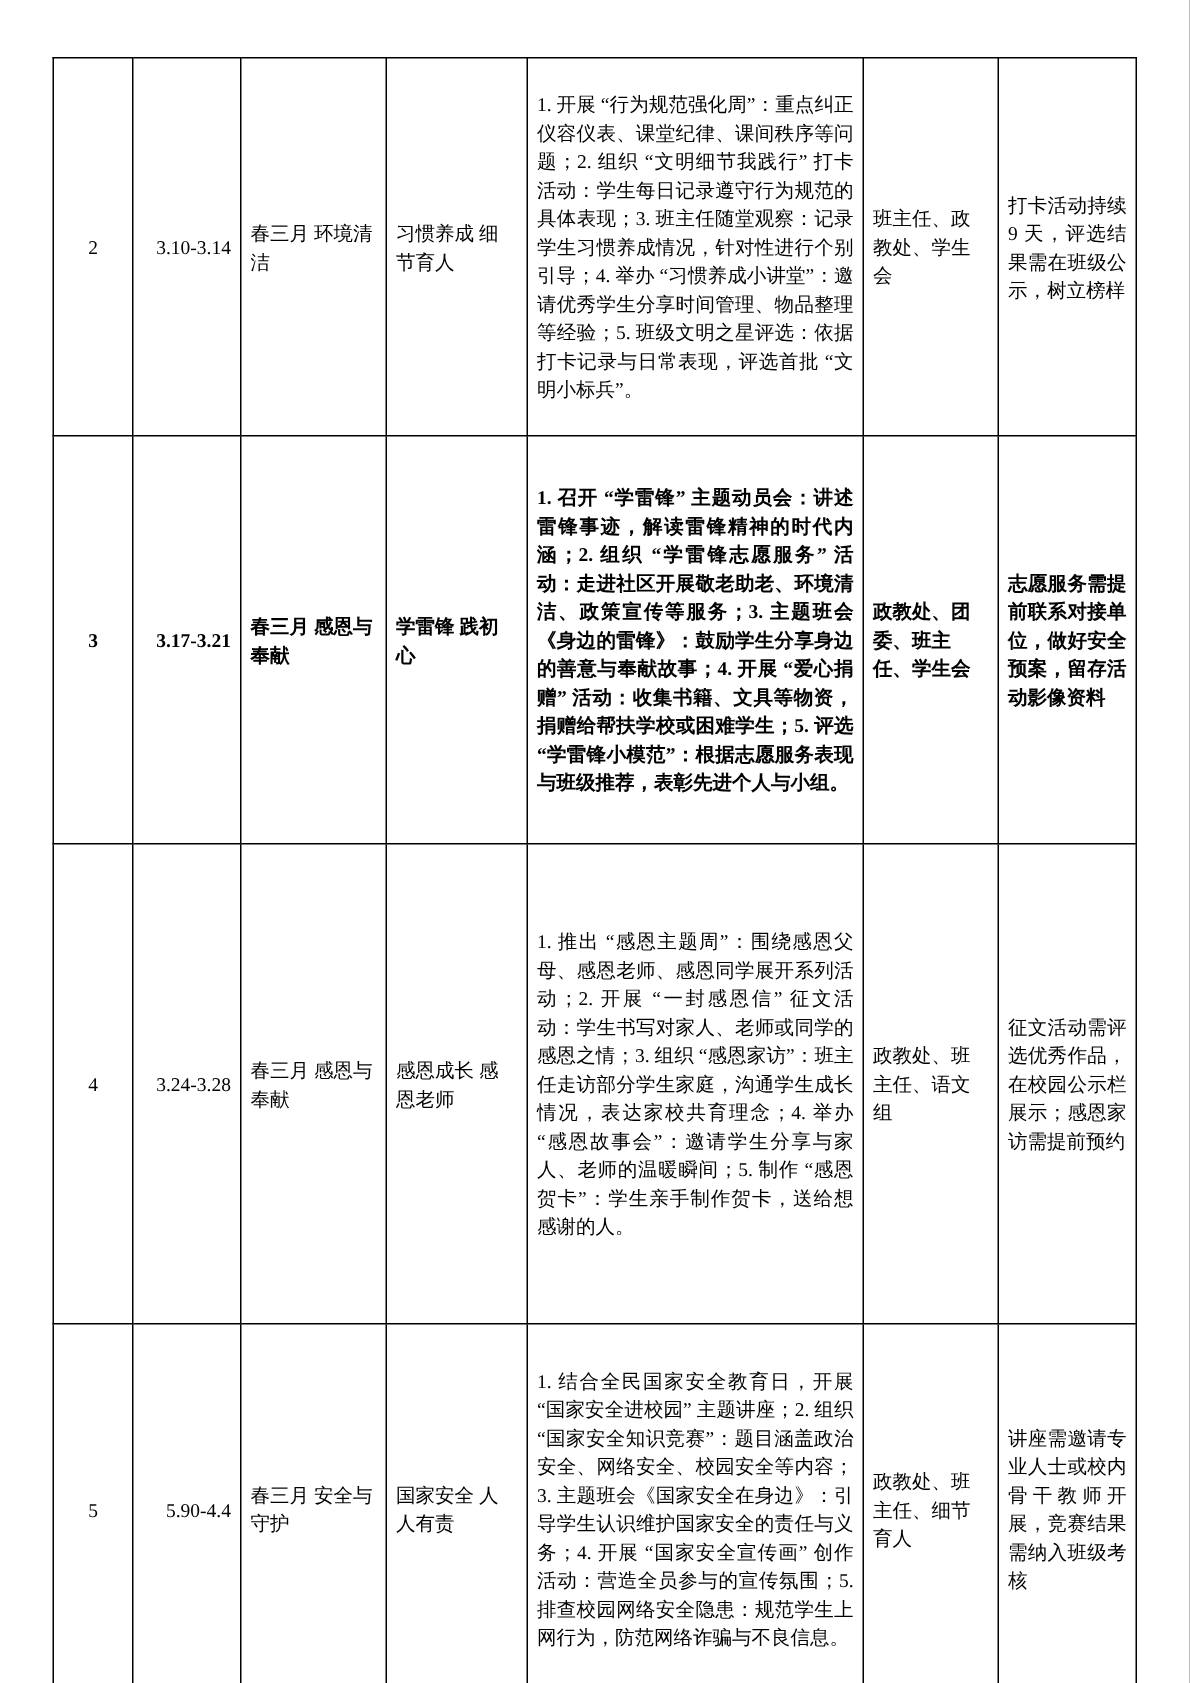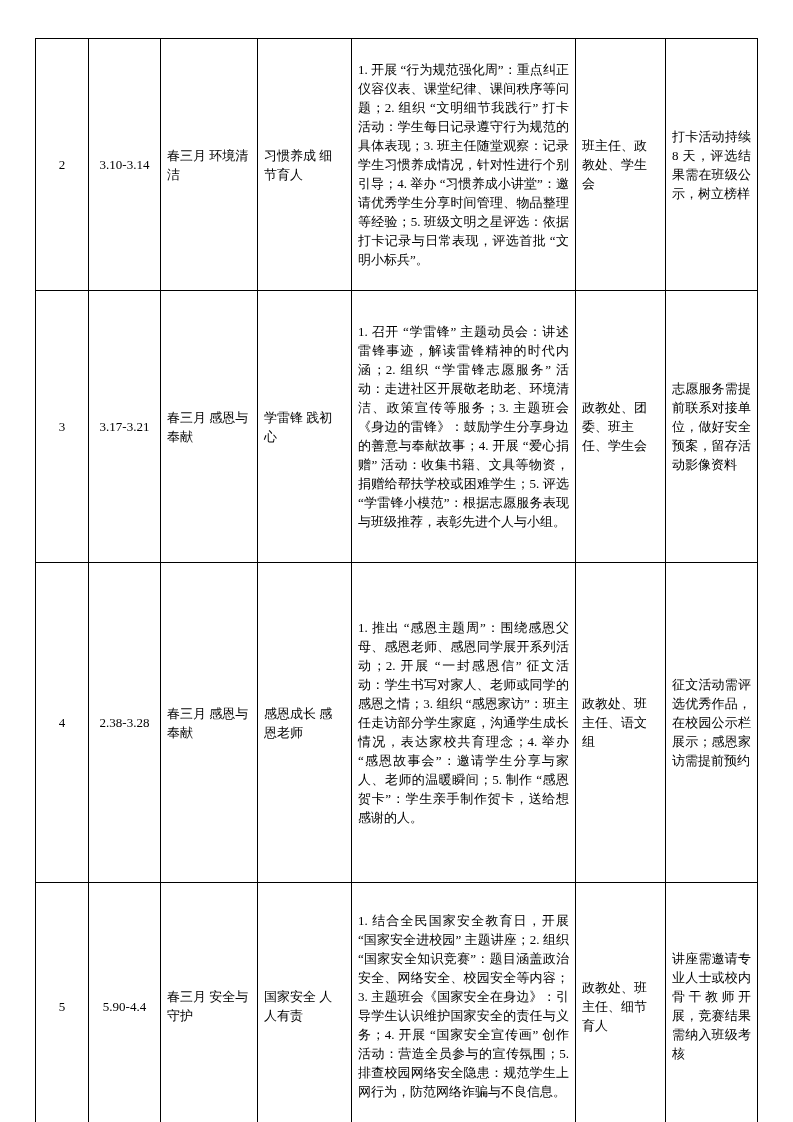--- a/index.html
+++ b/index.html
@@ -29,29 +29,29 @@
     border: 1px solid #000000;
     vertical-align: middle;
     padding: 3px 6px;
     font-size: 13px;
     line-height: 19px;
     word-break: break-all;
     overflow-wrap: anywhere;
     box-sizing: border-box;
   }
   td.num  { text-align: center; }
-  td.date { text-align: center; }
+  td.date { text-align: right; }
   td.theme, td.sub, td.resp { text-align: left; }
   td.act {
     vertical-align: top;
     text-align: justify;
   }
   td.note { text-align: justify; }
   tr.r0 td { height: 252px; margin-top: 40px; }
-  tr.r1 td { height: 272px; }
+  tr.r1 td { height: 272px; font-weight: bold; }
   tr.r2 td { height: 320px; }
   tr.r3 td { height: 247px; }
 </style>
 </head>
 <body>
 
 <div class="page">
   <table class="schedule">
     <colgroup>
       <col style="width:53px">
@@ -63,34 +63,34 @@
       <col style="width:92px">
     </colgroup>
     <tbody>
       <tr class="r0">
         <td class="num">2</td>
         <td class="date">3.10-3.14</td>
         <td class="theme">春三月 环境清洁</td>
         <td class="sub">习惯养成 细节育人</td>
         <td class="act">1. 开展 “行为规范强化周”：重点纠正仪容仪表、课堂纪律、课间秩序等问题；2. 组织 “文明细节我践行” 打卡活动：学生每日记录遵守行为规范的具体表现；3. 班主任随堂观察：记录学生习惯养成情况，针对性进行个别引导；4. 举办 “习惯养成小讲堂”：邀请优秀学生分享时间管理、物品整理等经验；5. 班级文明之星评选：依据打卡记录与日常表现，评选首批 “文明小标兵”。</td>
         <td class="resp">班主任、政教处、学生会</td>
-        <td class="note">打卡活动持续 8 天，评选结果需在班级公示，树立榜样</td>
+        <td class="note">打卡活动持续 9 天，评选结果需在班级公示，树立榜样</td>
       </tr>
       <tr class="r1">
         <td class="num">3</td>
         <td class="date">3.17-3.21</td>
         <td class="theme">春三月 感恩与奉献</td>
         <td class="sub">学雷锋 践初心</td>
         <td class="act">1. 召开 “学雷锋” 主题动员会：讲述雷锋事迹，解读雷锋精神的时代内涵；2. 组织 “学雷锋志愿服务” 活动：走进社区开展敬老助老、环境清洁、政策宣传等服务；3. 主题班会《身边的雷锋》：鼓励学生分享身边的善意与奉献故事；4. 开展 “爱心捐赠” 活动：收集书籍、文具等物资，捐赠给帮扶学校或困难学生；5. 评选 “学雷锋小模范”：根据志愿服务表现与班级推荐，表彰先进个人与小组。</td>
         <td class="resp">政教处、团委、班主任、学生会</td>
         <td class="note">志愿服务需提前联系对接单位，做好安全预案，留存活动影像资料</td>
       </tr>
       <tr class="r2">
         <td class="num">4</td>
-        <td class="date">2.38-3.28</td>
+        <td class="date">3.24-3.28</td>
         <td class="theme">春三月 感恩与奉献</td>
         <td class="sub">感恩成长 感恩老师</td>
         <td class="act">1. 推出 “感恩主题周”：围绕感恩父母、感恩老师、感恩同学展开系列活动；2. 开展 “一封感恩信” 征文活动：学生书写对家人、老师或同学的感恩之情；3. 组织 “感恩家访”：班主任走访部分学生家庭，沟通学生成长情况，表达家校共育理念；4. 举办 “感恩故事会”：邀请学生分享与家人、老师的温暖瞬间；5. 制作 “感恩贺卡”：学生亲手制作贺卡，送给想感谢的人。</td>
         <td class="resp">政教处、班主任、语文组</td>
         <td class="note">征文活动需评选优秀作品，在校园公示栏展示；感恩家访需提前预约</td>
       </tr>
       <tr class="r3">
         <td class="num">5</td>
         <td class="date">5.90-4.4</td>
         <td class="theme">春三月 安全与守护</td>

